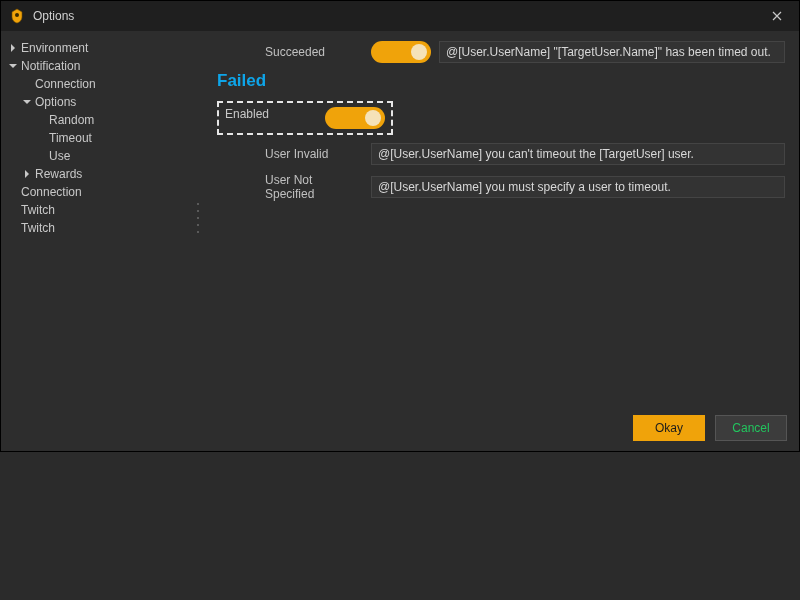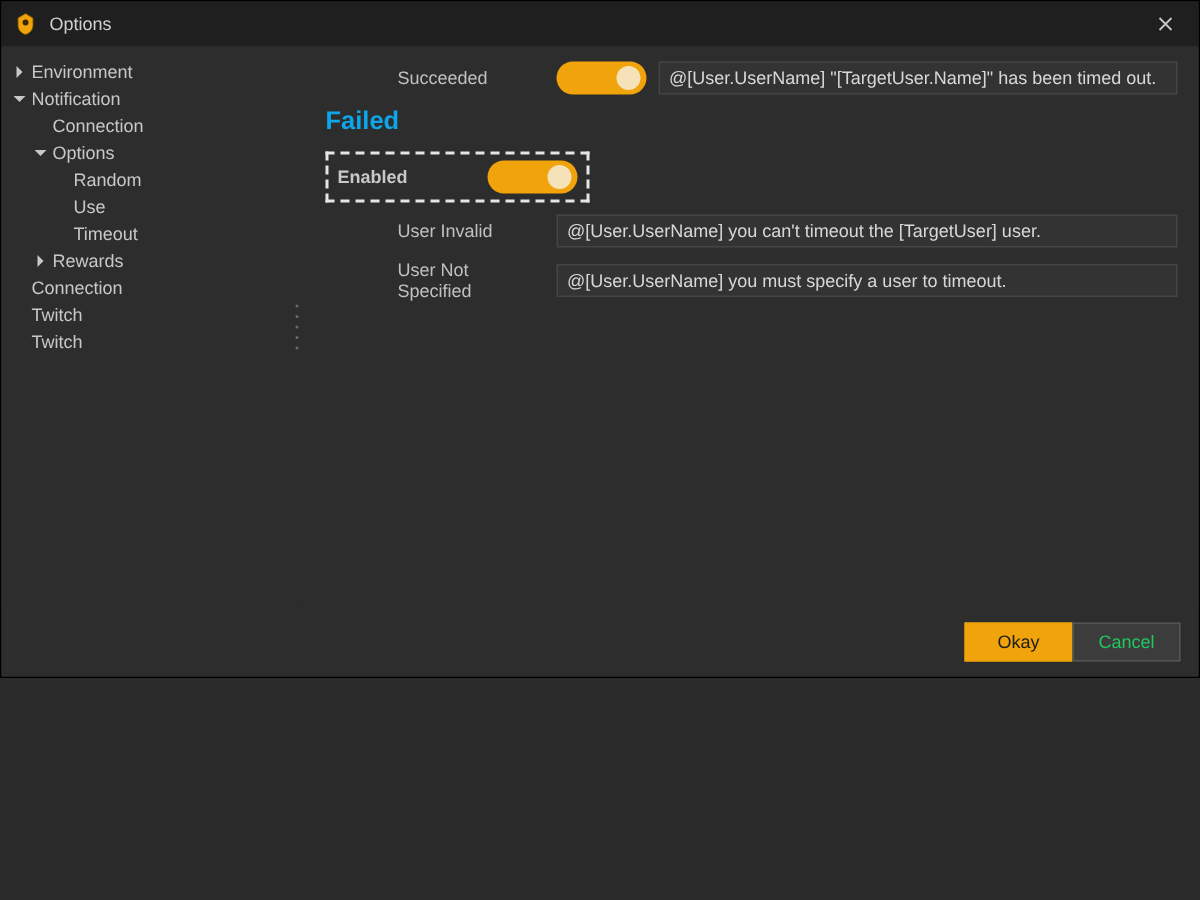--- a/index.html
+++ b/index.html
@@ -136,34 +136,34 @@
     color: #d8d8d8;
     font-size: 12px;
     padding: 0 6px;
     outline: none;
   }
 
   
   .highlight-box {
     border: 2px dashed #e6e6e6;
     padding: 4px 6px;
-    display: flex; align-items: center;
+    display: flex; 
     gap: 8px;
     margin-bottom: 8px;
     width: 176px;
-    font-weight: bold;
   }
   .highlight-box .label { width: auto; flex: 1; }
 
   
   .footer {
     height: 46px;
     background: #2d2d2d;
     display: flex; align-items: center; justify-content: flex-end;
     padding: 0 12px;
+    gap: 10px;
   }
   .btn {
     min-width: 72px; height: 26px;
     padding: 0 14px;
     font-size: 12px;
     border: 1px solid #555;
     background: #3c3c3c;
     color: #22c55e;
     cursor: pointer;
     display: inline-flex; align-items: center; justify-content: center;
@@ -245,28 +245,28 @@
         <li>
             <div class="row ind2">
           <span class="arrow blank">·</span>
           <span class="lbl">Random</span>
         </div>
           </li>
 
         <li>
             <div class="row ind2">
           <span class="arrow blank">·</span>
+          <span class="lbl">Timeout</span>
+        </div>
+          </li>
+
+        <li>
+            <div class="row ind2">
+          <span class="arrow blank">·</span>
           <span class="lbl">Use</span>
-        </div>
-          </li>
-
-        <li>
-            <div class="row ind2">
-          <span class="arrow blank">·</span>
-          <span class="lbl">Timeout</span>
         </div>
           </li>
 
         <li>
             <div class="row ind1">
           <span class="arrow">
             <svg width="8" height="8" viewBox="0 0 8 8">
                   <path d="M2 0 L6 4 L2 8 Z" fill="currentColor"></path>
                 </svg>
           </span>

